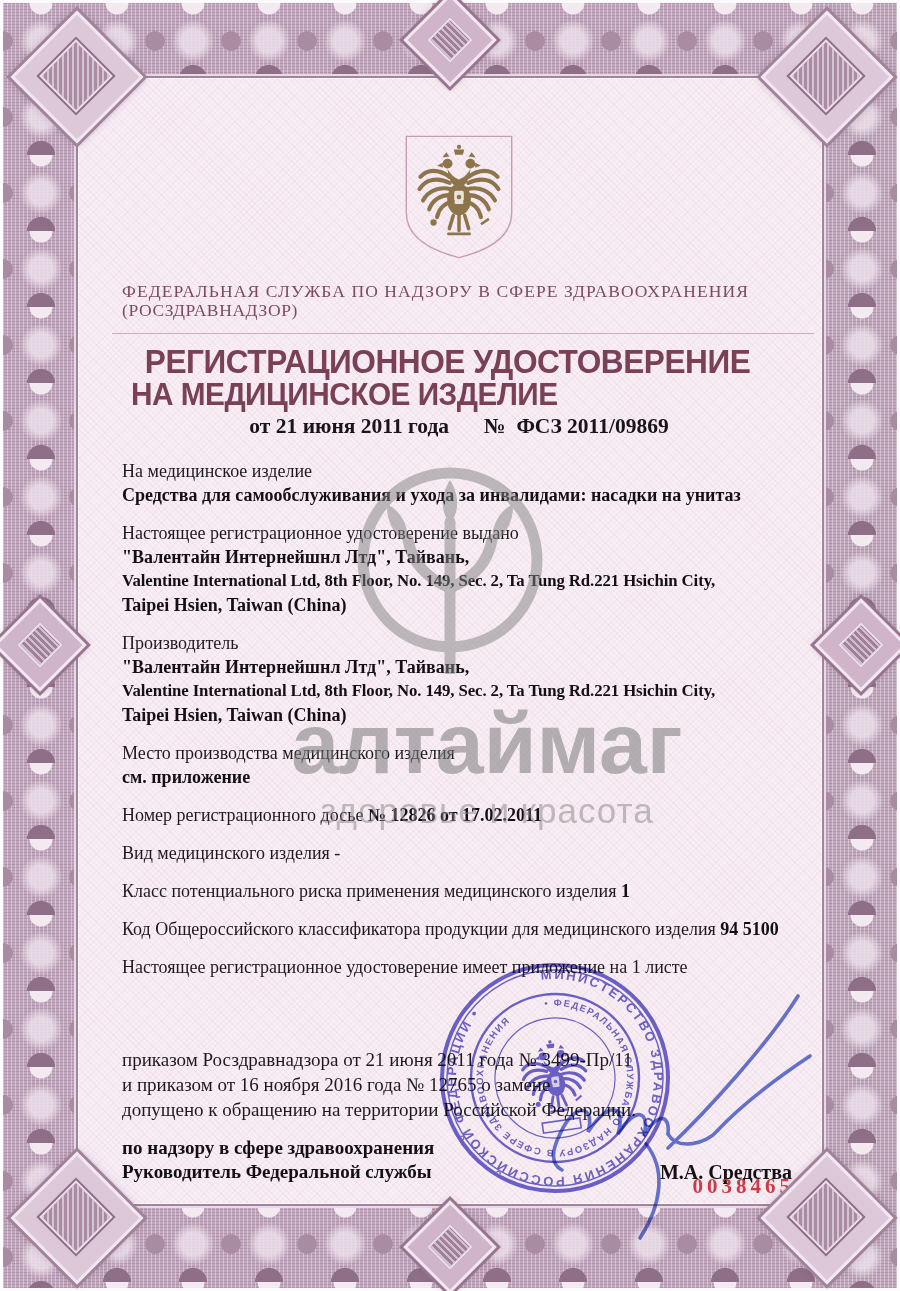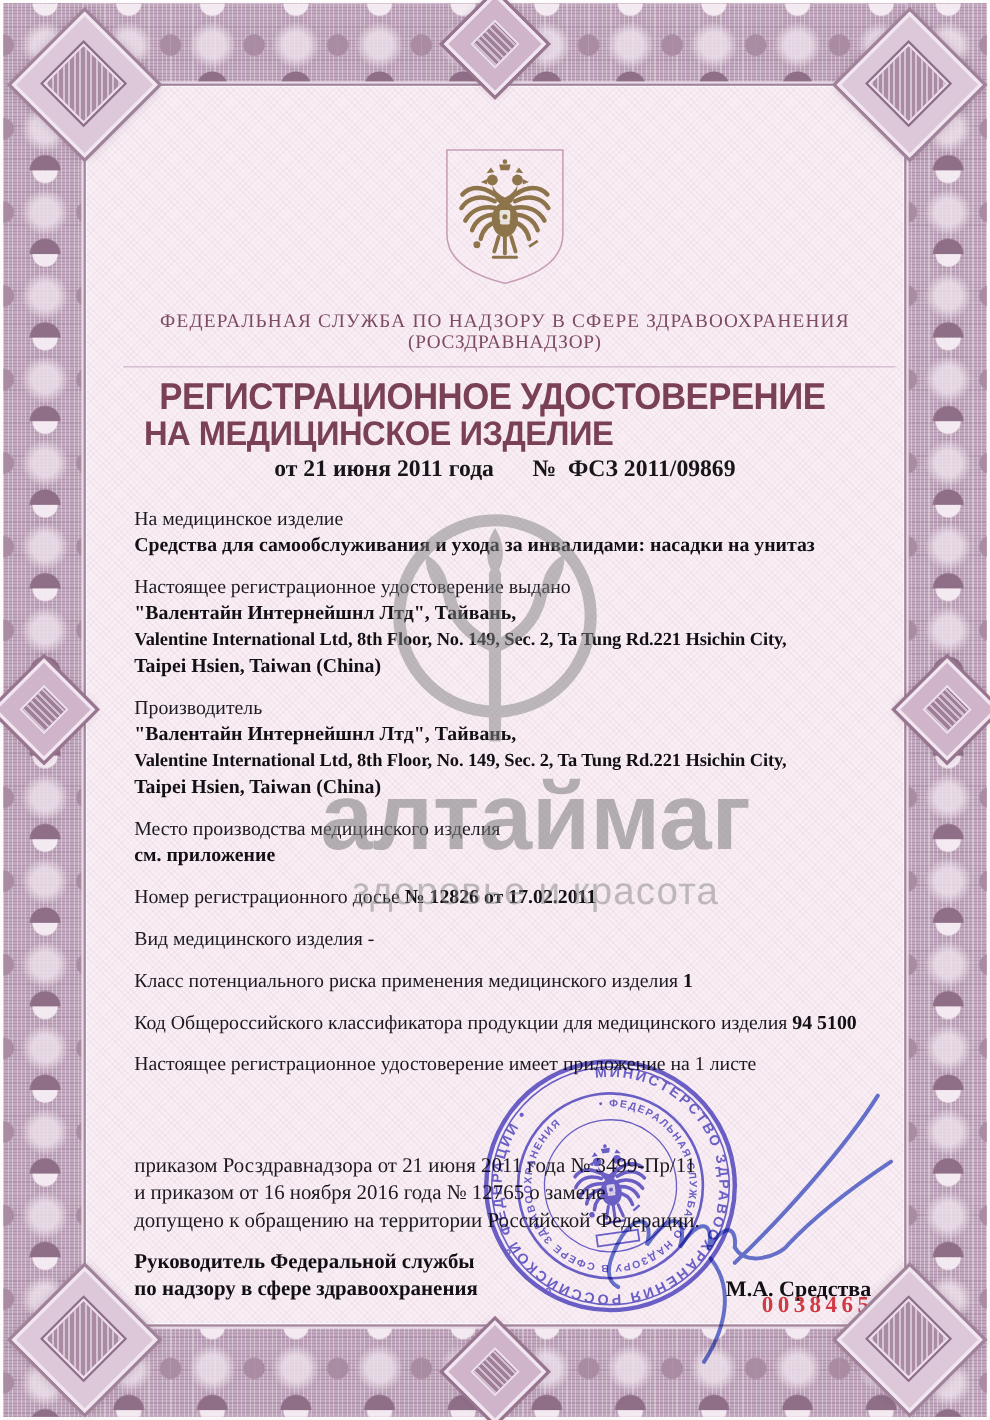--- a/index.html
+++ b/index.html
@@ -45,21 +45,21 @@
   
   .panel{position:absolute;left:76px;top:76px;width:748px;height:1130px;box-sizing:border-box;
     background-color:#f8eef4;
     background-image:
       repeating-linear-gradient(45deg, rgba(216,180,205,.16) 0 1px, rgba(216,180,205,0) 1px 4px),
       repeating-linear-gradient(-45deg, rgba(216,180,205,.13) 0 1px, rgba(216,180,205,0) 1px 4px);
     border:2px solid #a2849c;box-shadow:0 0 0 2px #e9dbe6, inset 0 0 0 1px rgba(255,255,255,.6);
     padding:54px 26px 0 44px;z-index:2;}
   
   .emblem-wrap{text-align:center;margin:0 0 14px 0;}
-  .agency{color:#7d4a64;font-size:17.5px;letter-spacing:1.1px;text-align:center;line-height:19px;}
+  .agency{color:#7d4a64;font-size:17.5px;letter-spacing:1.1px;text-align:left;line-height:19px;}
   .agency .l2{letter-spacing:.6px;}
   .divider{border:none;border-top:1px solid #c9afc4;margin:13px -18px 10px -10px;}
   .title{color:#7a4156;text-align:left;font-family:"Liberation Sans",sans-serif;font-weight:700;}
   .title .t1{display:inline-block;font-size:34px;line-height:35px;letter-spacing:-.5px;transform:scaleX(.93);}
   .title .t2{display:inline-block;font-size:31px;line-height:32px;letter-spacing:-.5px;transform:scaleX(.96);}
   .dateline{display:flex;justify-content:center;gap:35px;margin-top:3px;
     font-weight:700;font-size:21.5px;color:#171519;}
   .dateline span{white-space:pre;}
   .doc{color:#1c1a20;font-size:18px;line-height:24px;}
   .doc p{margin:0;}
@@ -227,22 +227,22 @@
     <p class="para">Настоящее регистрационное удостоверение имеет приложение на 1 листе</p>
 
     <div class="footer-block">
       <p>приказом Росздравнадзора от 21 июня 2011 года № 3499-Пр/11</p>
       <p>и приказом от 16 ноября 2016 года № 12765 о замене</p>
       <p>допущено к обращению на территории Российской Федерации.</p>
     </div>
 
     <div class="signer-row">
       <div class="signer-title">
+        <div>по надзору в сфере здравоохранения</div>
         <div>Руководитель Федеральной службы</div>
-        <div>по надзору в сфере здравоохранения</div>
       </div>
       <div class="signer-name">М.А. Средства</div>
     </div>
 
     <div class="serial">0038465</div>
   </div>
 
   <svg class="overlay wm-logo" viewBox="0 0 200 210">
     <g stroke="#828282" stroke-width="11" fill="none" stroke-linecap="round">
       <circle cx="100" cy="96" r="87"></circle>

